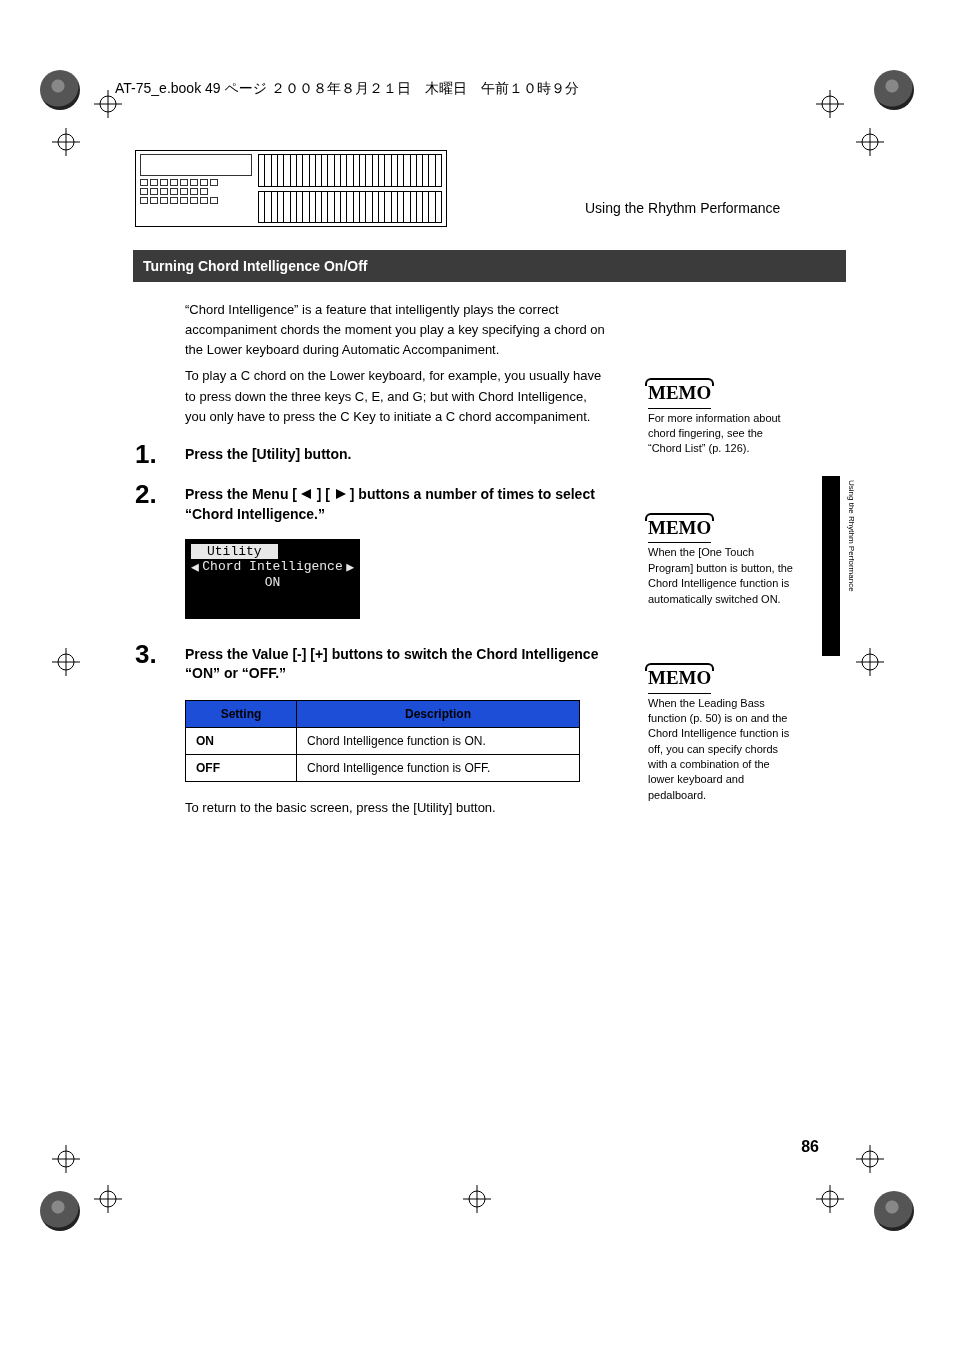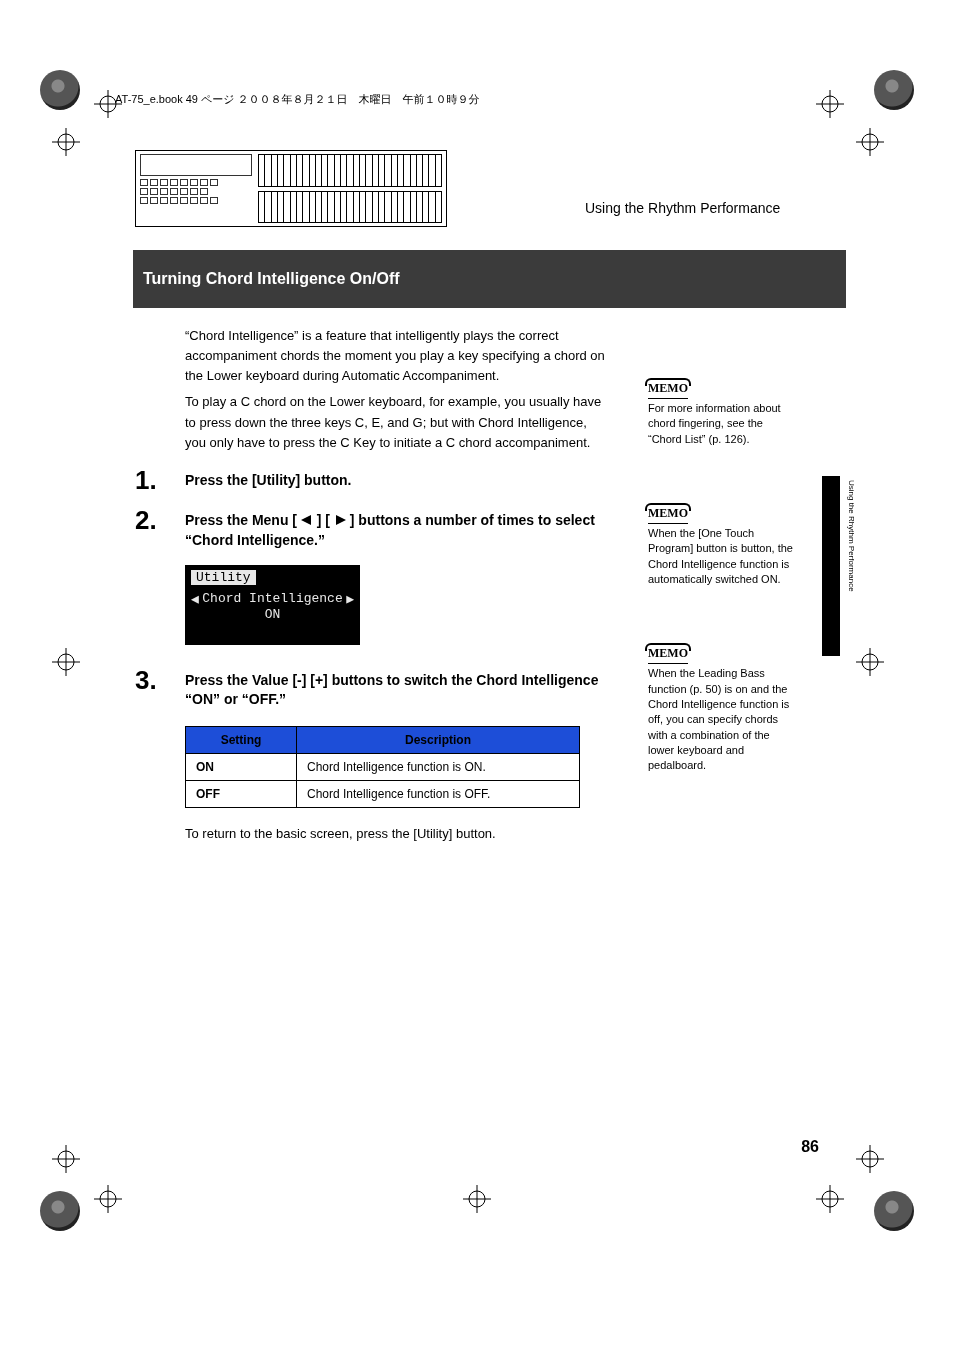--- a/index.html
+++ b/index.html
@@ -26,22 +26,22 @@
     position: absolute;
     width: 40px;
     height: 40px;
     border-radius: 50%;
     background: radial-gradient(circle at 45% 40%, #888 0 6px, #555 7px 20px, #222 21px);
   }
   
   .file-header {
     position: absolute;
     left: 115px;
-    top: 92px;
-    font-size: 11px;
+    top: 80px;
+    font-size: 14px;
     display: flex;
     align-items: center;
     gap: 6px;
   }
   
   .keyboard {
     position: absolute;
     left: 135px;
     top: 150px;
     width: 310px;
@@ -68,23 +68,23 @@
   
   .main-col {
     position: absolute;
     left: 135px;
     top: 250px;
     width: 475px;
   }
   .title-bar {
     background: #3b3b3b;
     color: #fff;
-    font-size: 16px;
+    font-size: 14px;
     font-weight: 600;
-    padding: 20px 10px;
+    padding: 8px 10px;
     margin-bottom: 18px;
     width: 693px;
     margin-left: -2px;
   }
   .intro {
     margin-left: 50px;
     font-size: 13px;
     line-height: 1.55;
   }
   .intro p { margin: 0 0 6px 0; }
@@ -122,24 +122,23 @@
     font-family: "Courier New", monospace;
     font-size: 14px;
     padding: 4px 6px;
     box-sizing: border-box;
     position: relative;
   }
   .lcd .lcd-title {
     background: #e8e8e8;
     color: #000;
     display: inline-block;
-    padding: 0 5px;
+    padding: 0 16px;
     font-family: "Courier New", monospace;
     font-size: 13px;
-    margin-bottom: 6px;
   }
   .lcd .row2 {
     display: flex;
     align-items: center;
     justify-content: space-between;
     font-size: 13px;
     white-space: nowrap;
   }
   .lcd .row3 { text-align: center; font-size: 13px; }
   
@@ -171,21 +170,21 @@
     position: absolute;
     left: 648px;
     top: 380px;
     width: 150px;
     font-size: 11px;
     line-height: 1.4;
   }
   .memo-block { margin-bottom: 58px; }
   .memo-label {
     font-weight: 700;
-    font-size: 12px;
+    font-size: 19px;
     font-family: Georgia, serif;
     display: inline-block;
     position: relative;
   }
   .memo-label::before {
     content: "";
     position: absolute;
     left: -3px; right: -3px; top: -2px;
     border-top: 2px solid #000;
     border-left: 2px solid #000;

